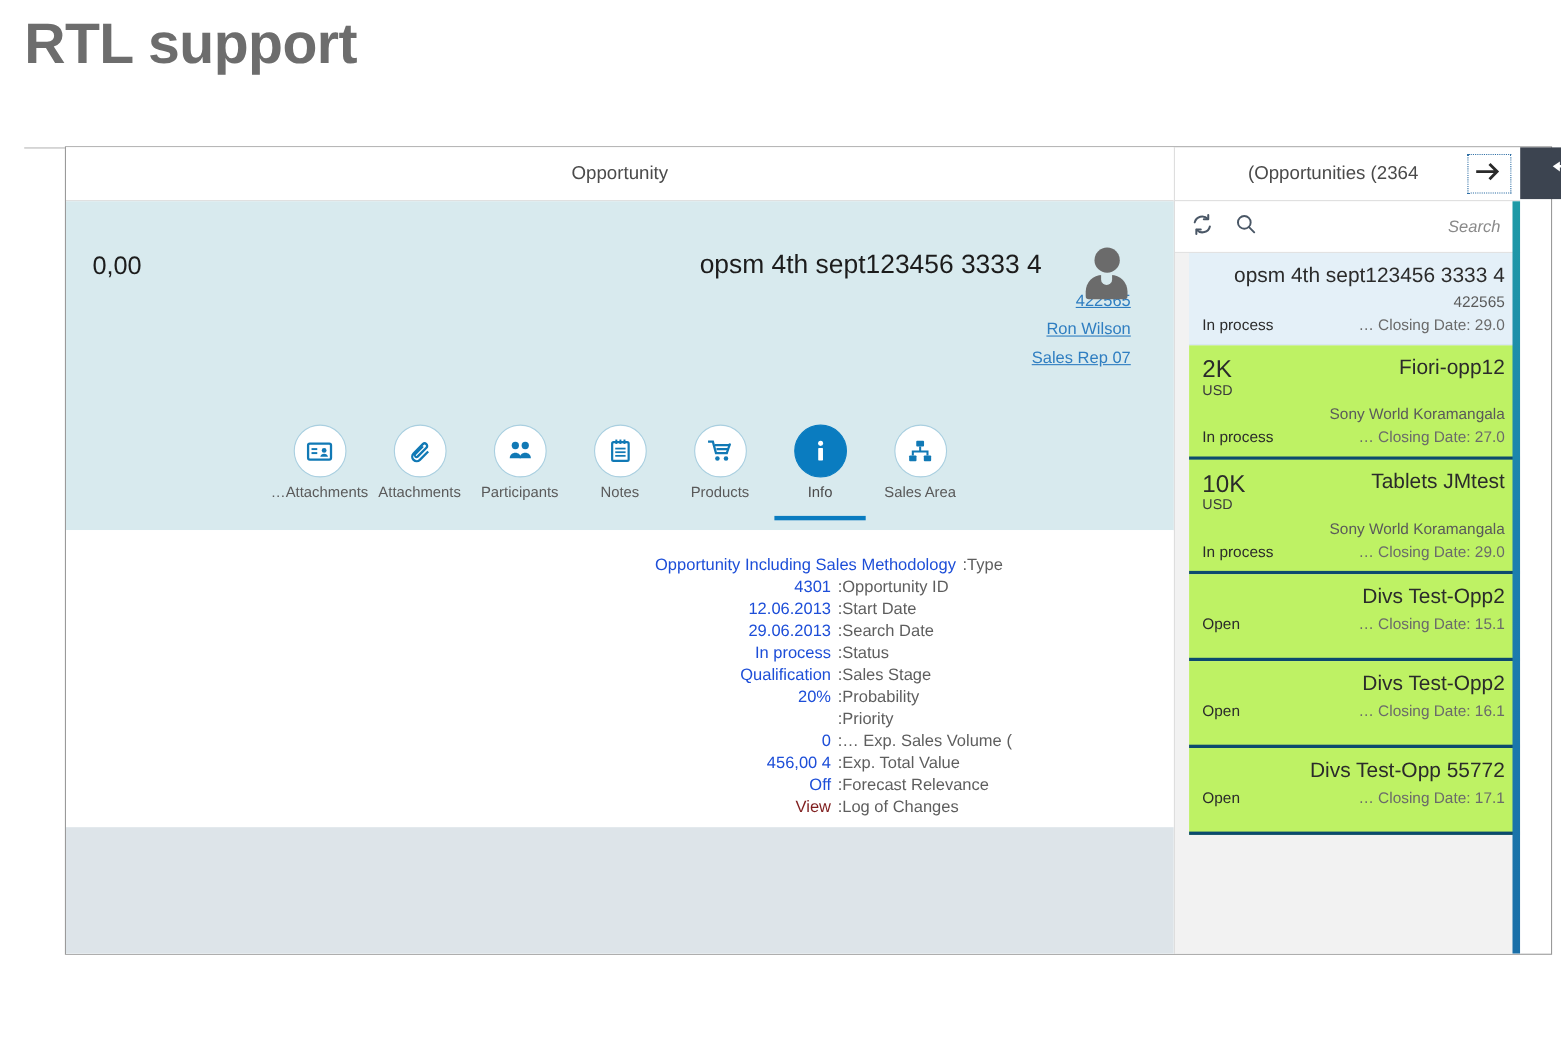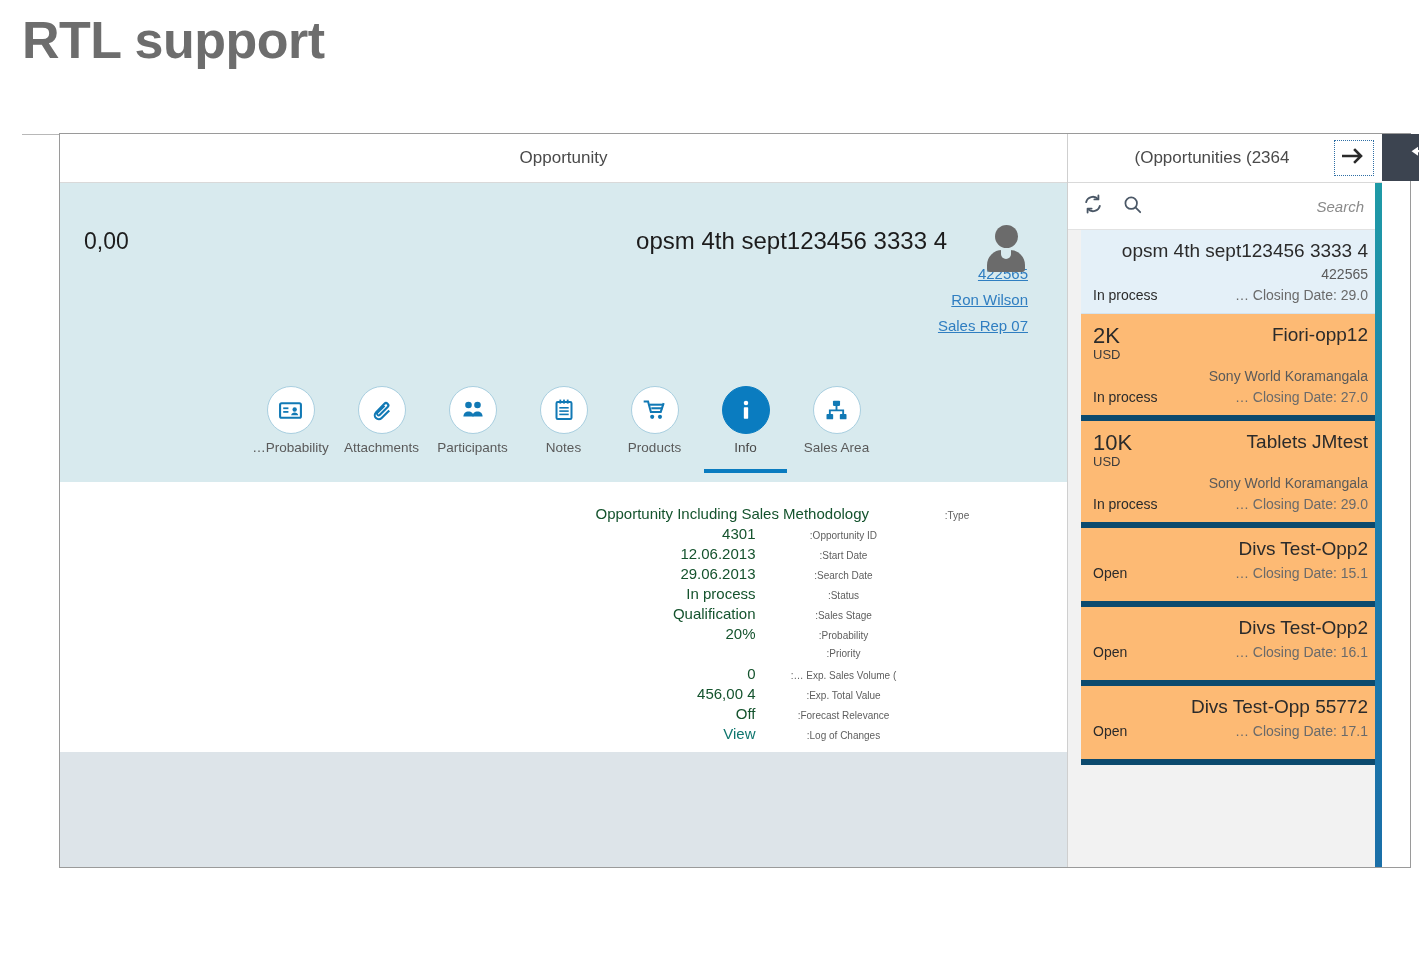--- a/index.html
+++ b/index.html
@@ -222,33 +222,33 @@
   }
   .field-row {
     display: flex;
     flex-direction: row;
     align-items: baseline;
     height: 20px;
     line-height: 20px;
   }
   .field-value {
     font-size: 15px;
-    color: #14532d;
+    color: #1d4ed8;
     text-align: right;
     min-width: 160px;
     padding-right: 6px;
     white-space: nowrap;
   }
-  .field-value.link { color: #0f766e; }
+  .field-value.link { color: #7f1d1d; }
   .field-label {
-    font-size: 10px;
+    font-size: 15px;
     color: #5e5e5e;
     white-space: nowrap;
     width: 164px;
-    text-align: center;
+    text-align: left;
   }
   .fields-filler {
     position: absolute;
     left: 0; right: 0; bottom: 0;
     height: 115px;
     background: #dde4e9;
   }
 
   
   .list-pane {
@@ -314,22 +314,22 @@
 
   .list-scroll {
     flex: 1;
     background: #f2f2f2;
     overflow: hidden;
     position: relative;
     padding-left: 13px;
     box-sizing: border-box;
   }
   .list-item {
-    background: #fdba74;
-    border-bottom: 6px solid #0c4a6e;
+    background: #bef264;
+    border-bottom: 3px solid #0c4a6e;
     padding: 10px 14px 10px 12px;
     box-sizing: border-box;
     position: relative;
     min-height: 79px;
   }
   .list-item.selected {
     background: #e4f0f8;
     border-bottom: 1px solid #d4e3ee;
   }
   .li-top {
@@ -476,21 +476,21 @@
             <div class="icon-item">
               <div class="icon-circle">
                 <svg width="25" height="25" viewBox="0 0 24 24" aria-hidden="true">
                   <rect x="2" y="5" width="20" height="14" rx="1.5" fill="none" stroke="#1179b5" stroke-width="2"></rect>
                   <circle cx="16" cy="11" r="2.1" fill="#1179b5"></circle>
                   <path d="M12.6 16.5c.4-1.7 1.7-2.6 3.4-2.6s3 .9 3.4 2.6z" fill="#1179b5"></path>
                   <rect x="5" y="9" width="5" height="1.7" fill="#1179b5"></rect>
                   <rect x="5" y="12.5" width="5" height="1.7" fill="#1179b5"></rect>
                 </svg>
               </div>
-              <span class="icon-label">…Probability</span>
+              <span class="icon-label">…Attachments</span>
 
             </div>
 
 
             <div class="icon-item">
               <div class="icon-circle">
                 <svg width="26" height="26" viewBox="0 0 24 24" aria-hidden="true">
                   <path d="M17.8 5.6a3 3 0 0 0-4.3 0l-7.8 7.9a4.7 4.7 0 0 0 6.7 6.6l7-7-1.4-1.4-7 7a2.7 2.7 0 0 1-3.9-3.8l7.8-7.9a1.1 1.1 0 0 1 1.6 1.6l-7.4 7.4a.5.5 0 0 1-.7-.7l6.6-6.6-1.4-1.4-6.6 6.6a2.5 2.5 0 0 0 3.5 3.5l7.4-7.4a3 3 0 0 0-.1-4.4z" fill="#1179b5"></path>
                 </svg>
               </div>

